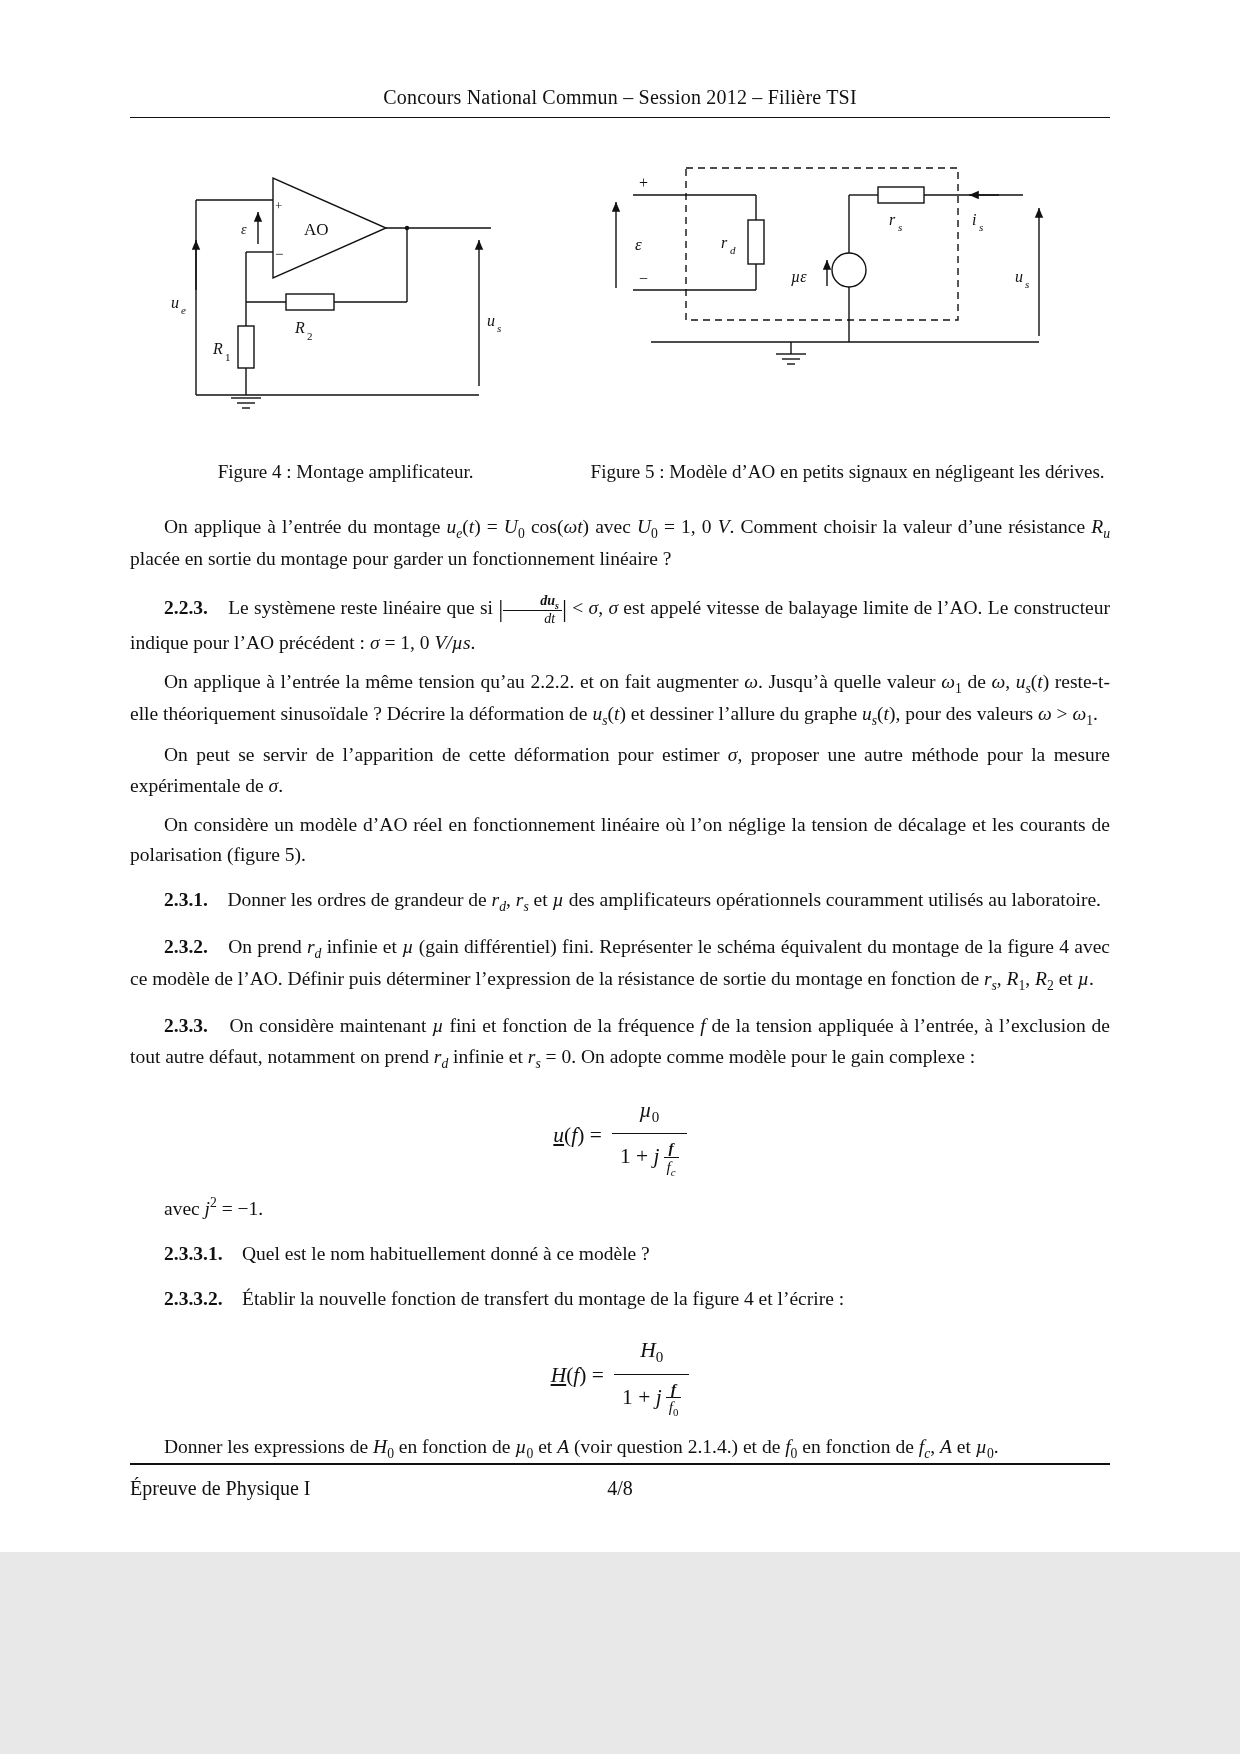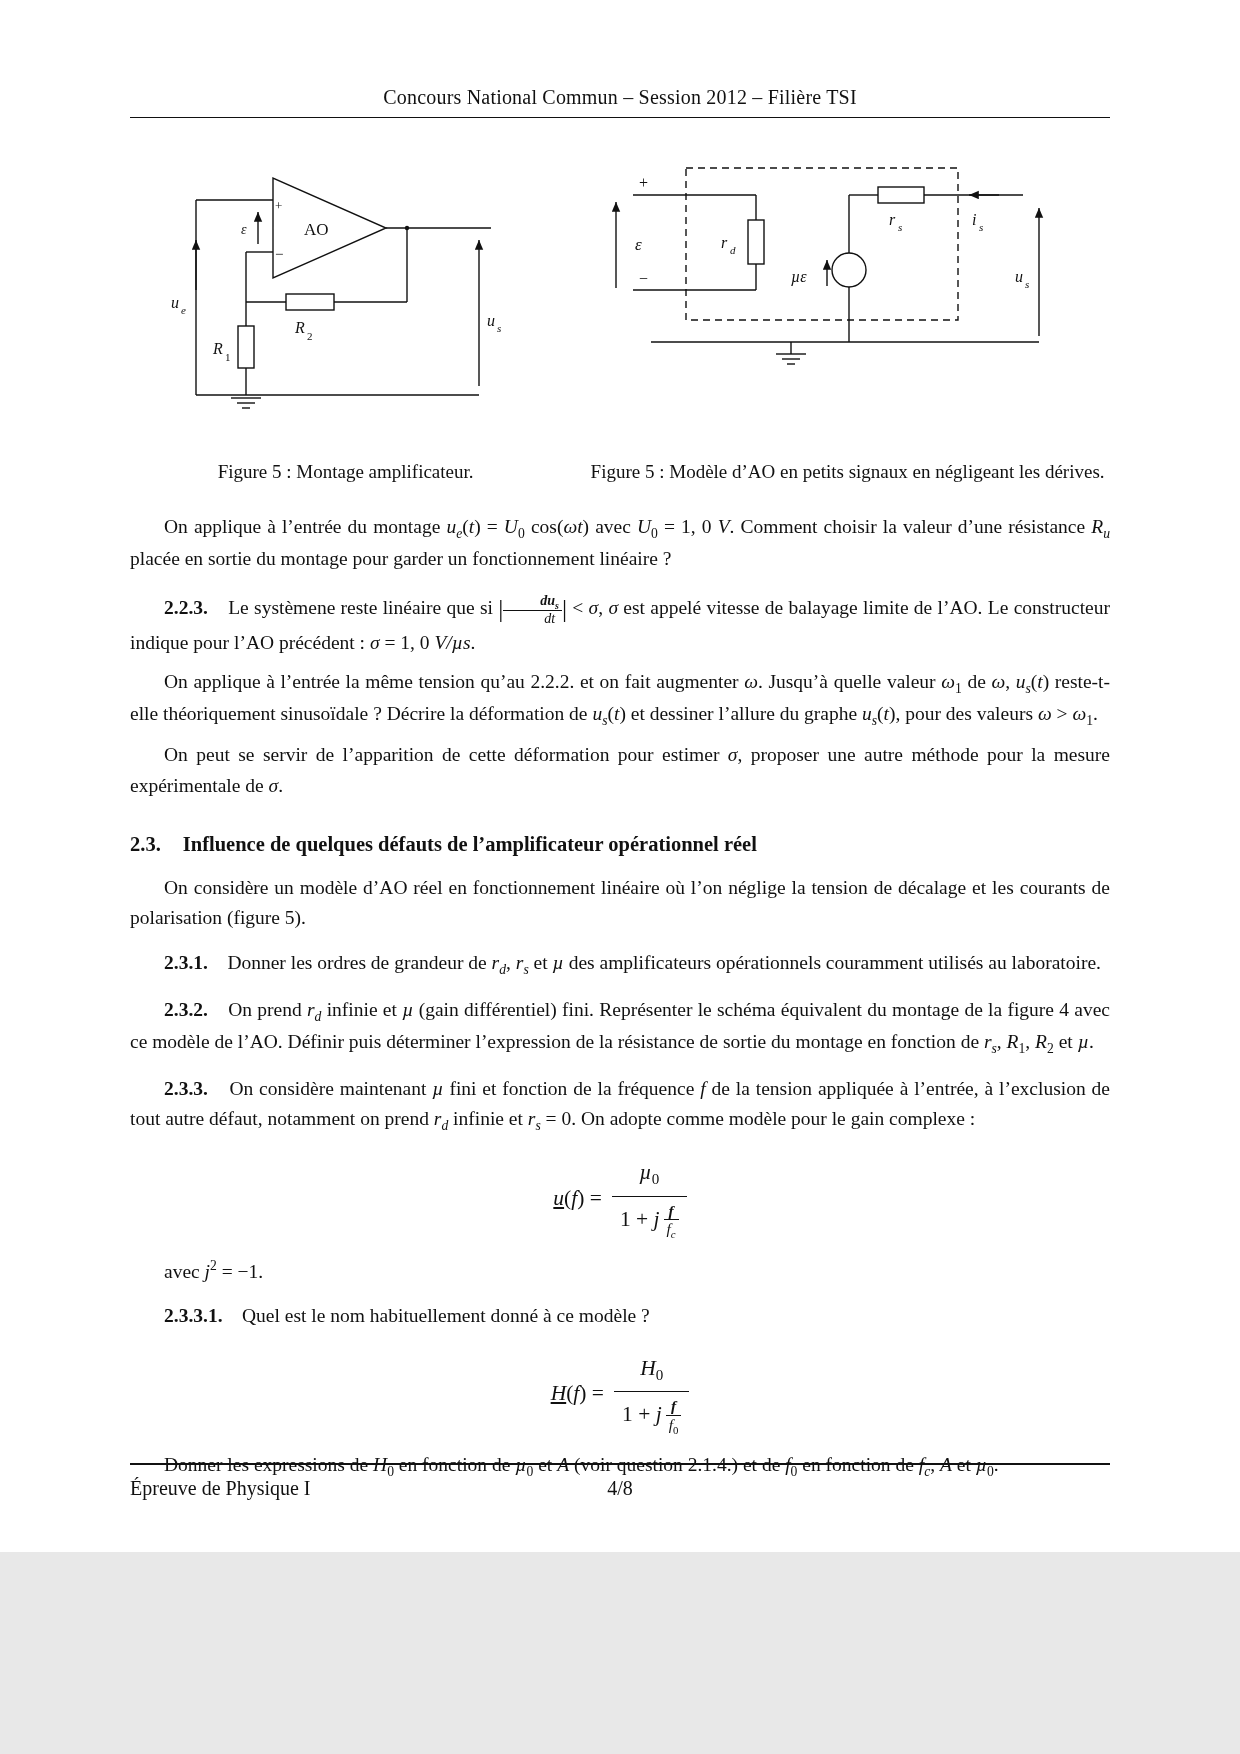--- a/index.html
+++ b/index.html
@@ -104,21 +104,21 @@
           <text x="10" y="168">u</text>
           <text x="20" y="174" font-size="11">e</text>
           <text x="52" y="214">R</text>
           <text x="64" y="221" font-size="11" font-style="normal">1</text>
           <text x="134" y="193">R</text>
           <text x="146" y="200" font-size="11" font-style="normal">2</text>
           <text x="326" y="186">u</text>
           <text x="336" y="192" font-size="11">s</text>
         </g>
       </svg>
-      <div class="caption caption-left">Figure 5 : Montage amplificateur.</div>
+      <div class="caption caption-left">Figure 4 : Montage amplificateur.</div>
     </div>
 
     <div class="fig-col-right">
       <svg width="470" height="300" viewBox="0 0 470 300">
         <defs>
           <marker id="ah5" markerWidth="9" markerHeight="8" refX="7" refY="3" orient="auto">
             <path d="M0,0 L7,3 L0,6 Z" fill="#111"></path>
           </marker>
         </defs>
         <g stroke="#111" stroke-width="1.4" fill="none">
@@ -166,41 +166,41 @@
   <div class="bodytext">
     <p class="para">On applique à l’entrée du montage <i>u<sub>e</sub></i>(<i>t</i>) = <i>U</i><sub>0</sub> cos(<i>ωt</i>) avec <i>U</i><sub>0</sub> = 1, 0 <i>V</i>. Comment choisir la valeur d’une résistance <i>R<sub>u</sub></i> placée en sortie du montage pour garder un fonctionnement linéaire ?</p>
 
     <p class="para q"><b>2.2.3.</b> &nbsp; Le systèmene reste linéaire que si <span class="abs">|</span><span class="ifrac">
           <span class="fn"><i>du<sub>s</sub></i></span>
           <span class="fd"><i>dt</i></span>
         </span><span class="abs">|</span> &lt; <i>σ</i>, <i>σ</i> est appelé vitesse de balayage limite de l’AO. Le constructeur indique pour l’AO précédent : <i>σ</i> = 1, 0 <i>V/µs</i>.</p>
     <p class="para">On applique à l’entrée la même tension qu’au 2.2.2. et on fait augmenter <i>ω</i>. Jusqu’à quelle valeur <i>ω</i><sub>1</sub> de <i>ω</i>, <i>u<sub>s</sub></i>(<i>t</i>) reste-t-elle théoriquement sinusoïdale ? Décrire la déformation de <i>u<sub>s</sub></i>(<i>t</i>) et dessiner l’allure du graphe <i>u<sub>s</sub></i>(<i>t</i>), pour des valeurs <i>ω</i> &gt; <i>ω</i><sub>1</sub>.</p>
     <p class="para">On peut se servir de l’apparition de cette déformation pour estimer <i>σ</i>, proposer une autre méthode pour la mesure expérimentale de <i>σ</i>.</p>
 
-    <h2 class="section-h"><span class="h-num">2.3.</span><span>Influence de quelques défauts de l’amplificateur opérationnel réel</span></h2>
 
     <p class="para">On considère un modèle d’AO réel en fonctionnement linéaire où l’on néglige la tension de décalage et les courants de polarisation (figure 5).</p>
     <p class="para q"><b>2.3.1.</b> &nbsp; Donner les ordres de grandeur de <i>r<sub>d</sub></i>, <i>r<sub>s</sub></i> et <i>µ</i> des amplificateurs opérationnels couramment utilisés au laboratoire.</p>
     <p class="para q"><b>2.3.2.</b> &nbsp; On prend <i>r<sub>d</sub></i> infinie et <i>µ</i> (gain différentiel) fini. Représenter le schéma équivalent du montage de la figure 4 avec ce modèle de l’AO. Définir puis déterminer l’expression de la résistance de sortie du montage en fonction de <i>r<sub>s</sub></i>, <i>R</i><sub>1</sub>, <i>R</i><sub>2</sub> et <i>µ</i>.</p>
     <p class="para q"><b>2.3.3.</b> &nbsp; On considère maintenant <i>µ</i> fini et fonction de la fréquence <i>f</i> de la tension appliquée à l’entrée, à l’exclusion de tout autre défaut, notamment on prend <i>r<sub>d</sub></i> infinie et <i>r<sub>s</sub></i> = 0. On adopte comme modèle pour le gain complexe :</p>
 
     <div class="eq">
       <span class="eq-lhs"><u><i>u</i></u>(<i>f</i>) =</span>
       <span class="frac">
         <span class="top"><i>µ</i><sub>0</sub></span>
         <span class="bot"><span>1 + <i>j</i></span><span class="ifrac">
               <span class="fn"><i>f</i></span>
               <span class="fd"><i>f<sub>c</sub></i></span>
             </span></span>
       </span>
     </div>
 
     <p class="para" style="text-indent:34px;">avec <i>j</i><sup>2</sup> = −1.</p>
 
     <p class="para q"><b>2.3.3.1.</b> &nbsp; Quel est le nom habituellement donné à ce modèle ?</p>
+    <p class="para q"><b>2.3.3.2.</b> &nbsp; Établir la nouvelle fonction de transfert du montage de la figure 4 et l’écrire :</p>
 
     <div class="eq">
       <span class="eq-lhs"><u><i>H</i></u>(<i>f</i>) =</span>
       <span class="frac">
         <span class="top"><i>H</i><sub>0</sub></span>
         <span class="bot"><span>1 + <i>j</i></span><span class="ifrac">
               <span class="fn"><i>f</i></span>
               <span class="fd"><i>f</i><sub>0</sub></span>
             </span></span>
       </span>

